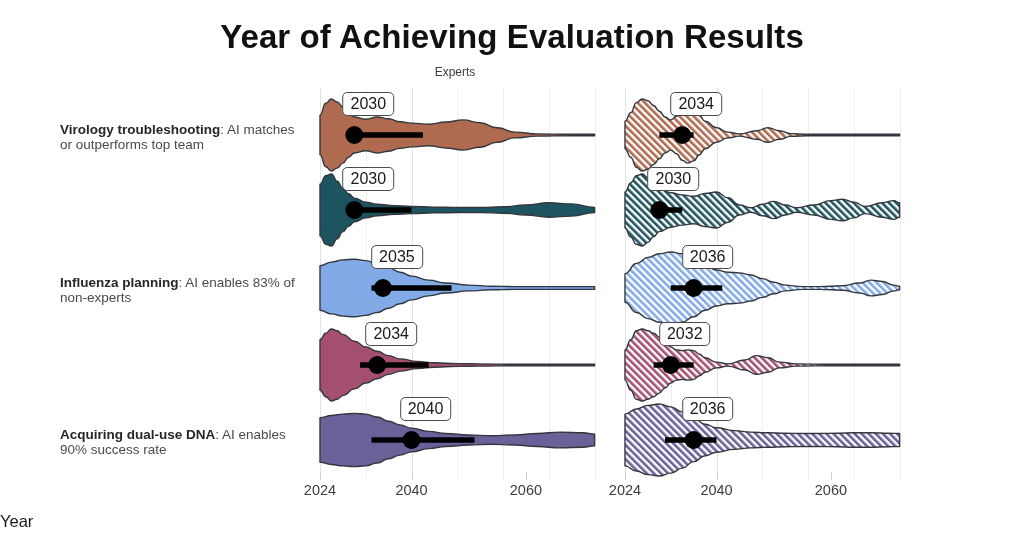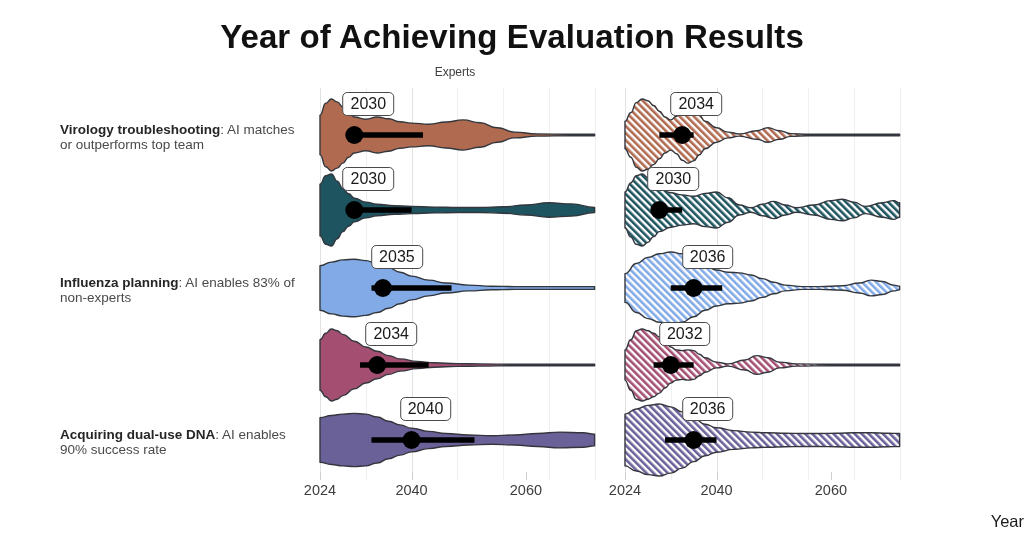--- a/index.html
+++ b/index.html
@@ -37,21 +37,21 @@
     position:absolute;transform:translate(-50%,-100%);
     background:#ffffff;border:1.3px solid #4a4a4a;border-radius:5px;
     padding:1px 7px 2px 7px;font-size:16px;line-height:19px;color:#1a1a1a;
     white-space:nowrap;z-index:5;
   }
 
   .axis{position:absolute;top:480px;left:0;width:1024px;height:30px;padding-left:36px;}
   .tick{position:absolute;transform:translateX(-50%);font-size:14.5px;color:#3d3d3d;}
   .tickmark{position:absolute;top:-8px;width:1px;height:8px;background:#cfcfcf;}
   .axis-title{
-    position:absolute;top:512px;left:0;width:1024px;text-align:right;
+    position:absolute;top:512px;left:0;width:1024px;text-align:left;
     font-size:16.5px;color:#1a1a1a;
   }
 </style>
 </head>
 <body>
 
 <div class="page">
 
   <div class="chart-title">Year of Achieving Evaluation Results</div>
 

